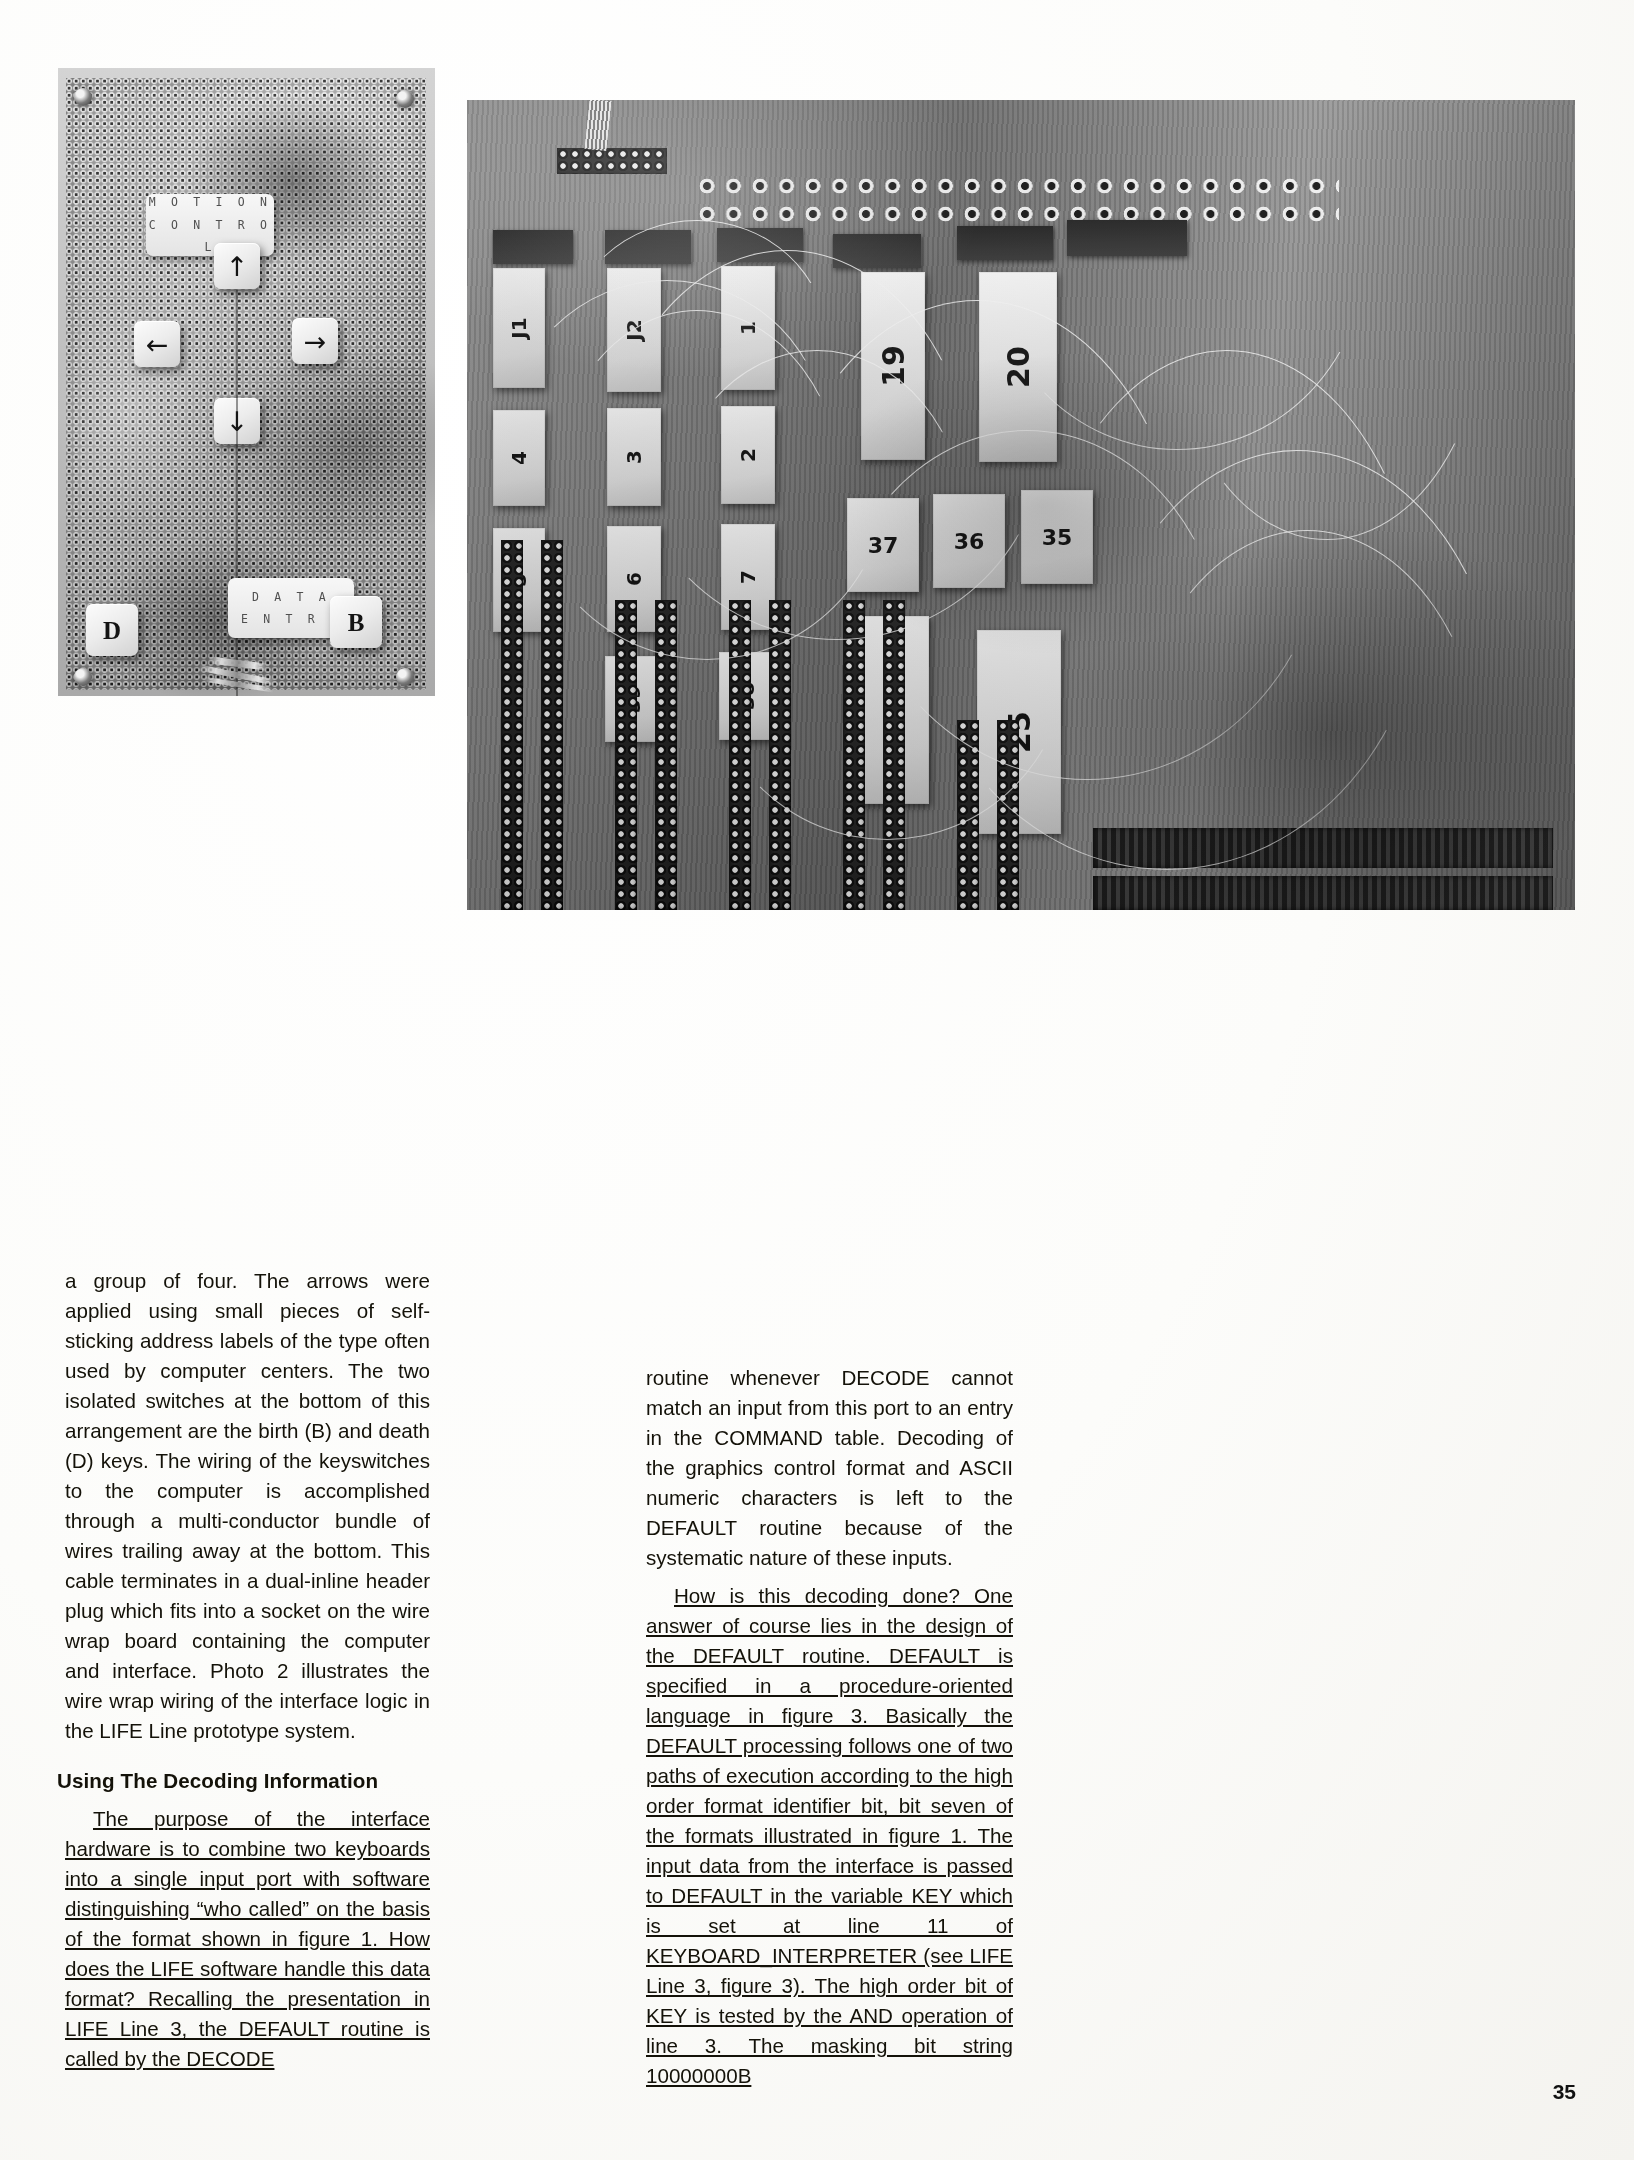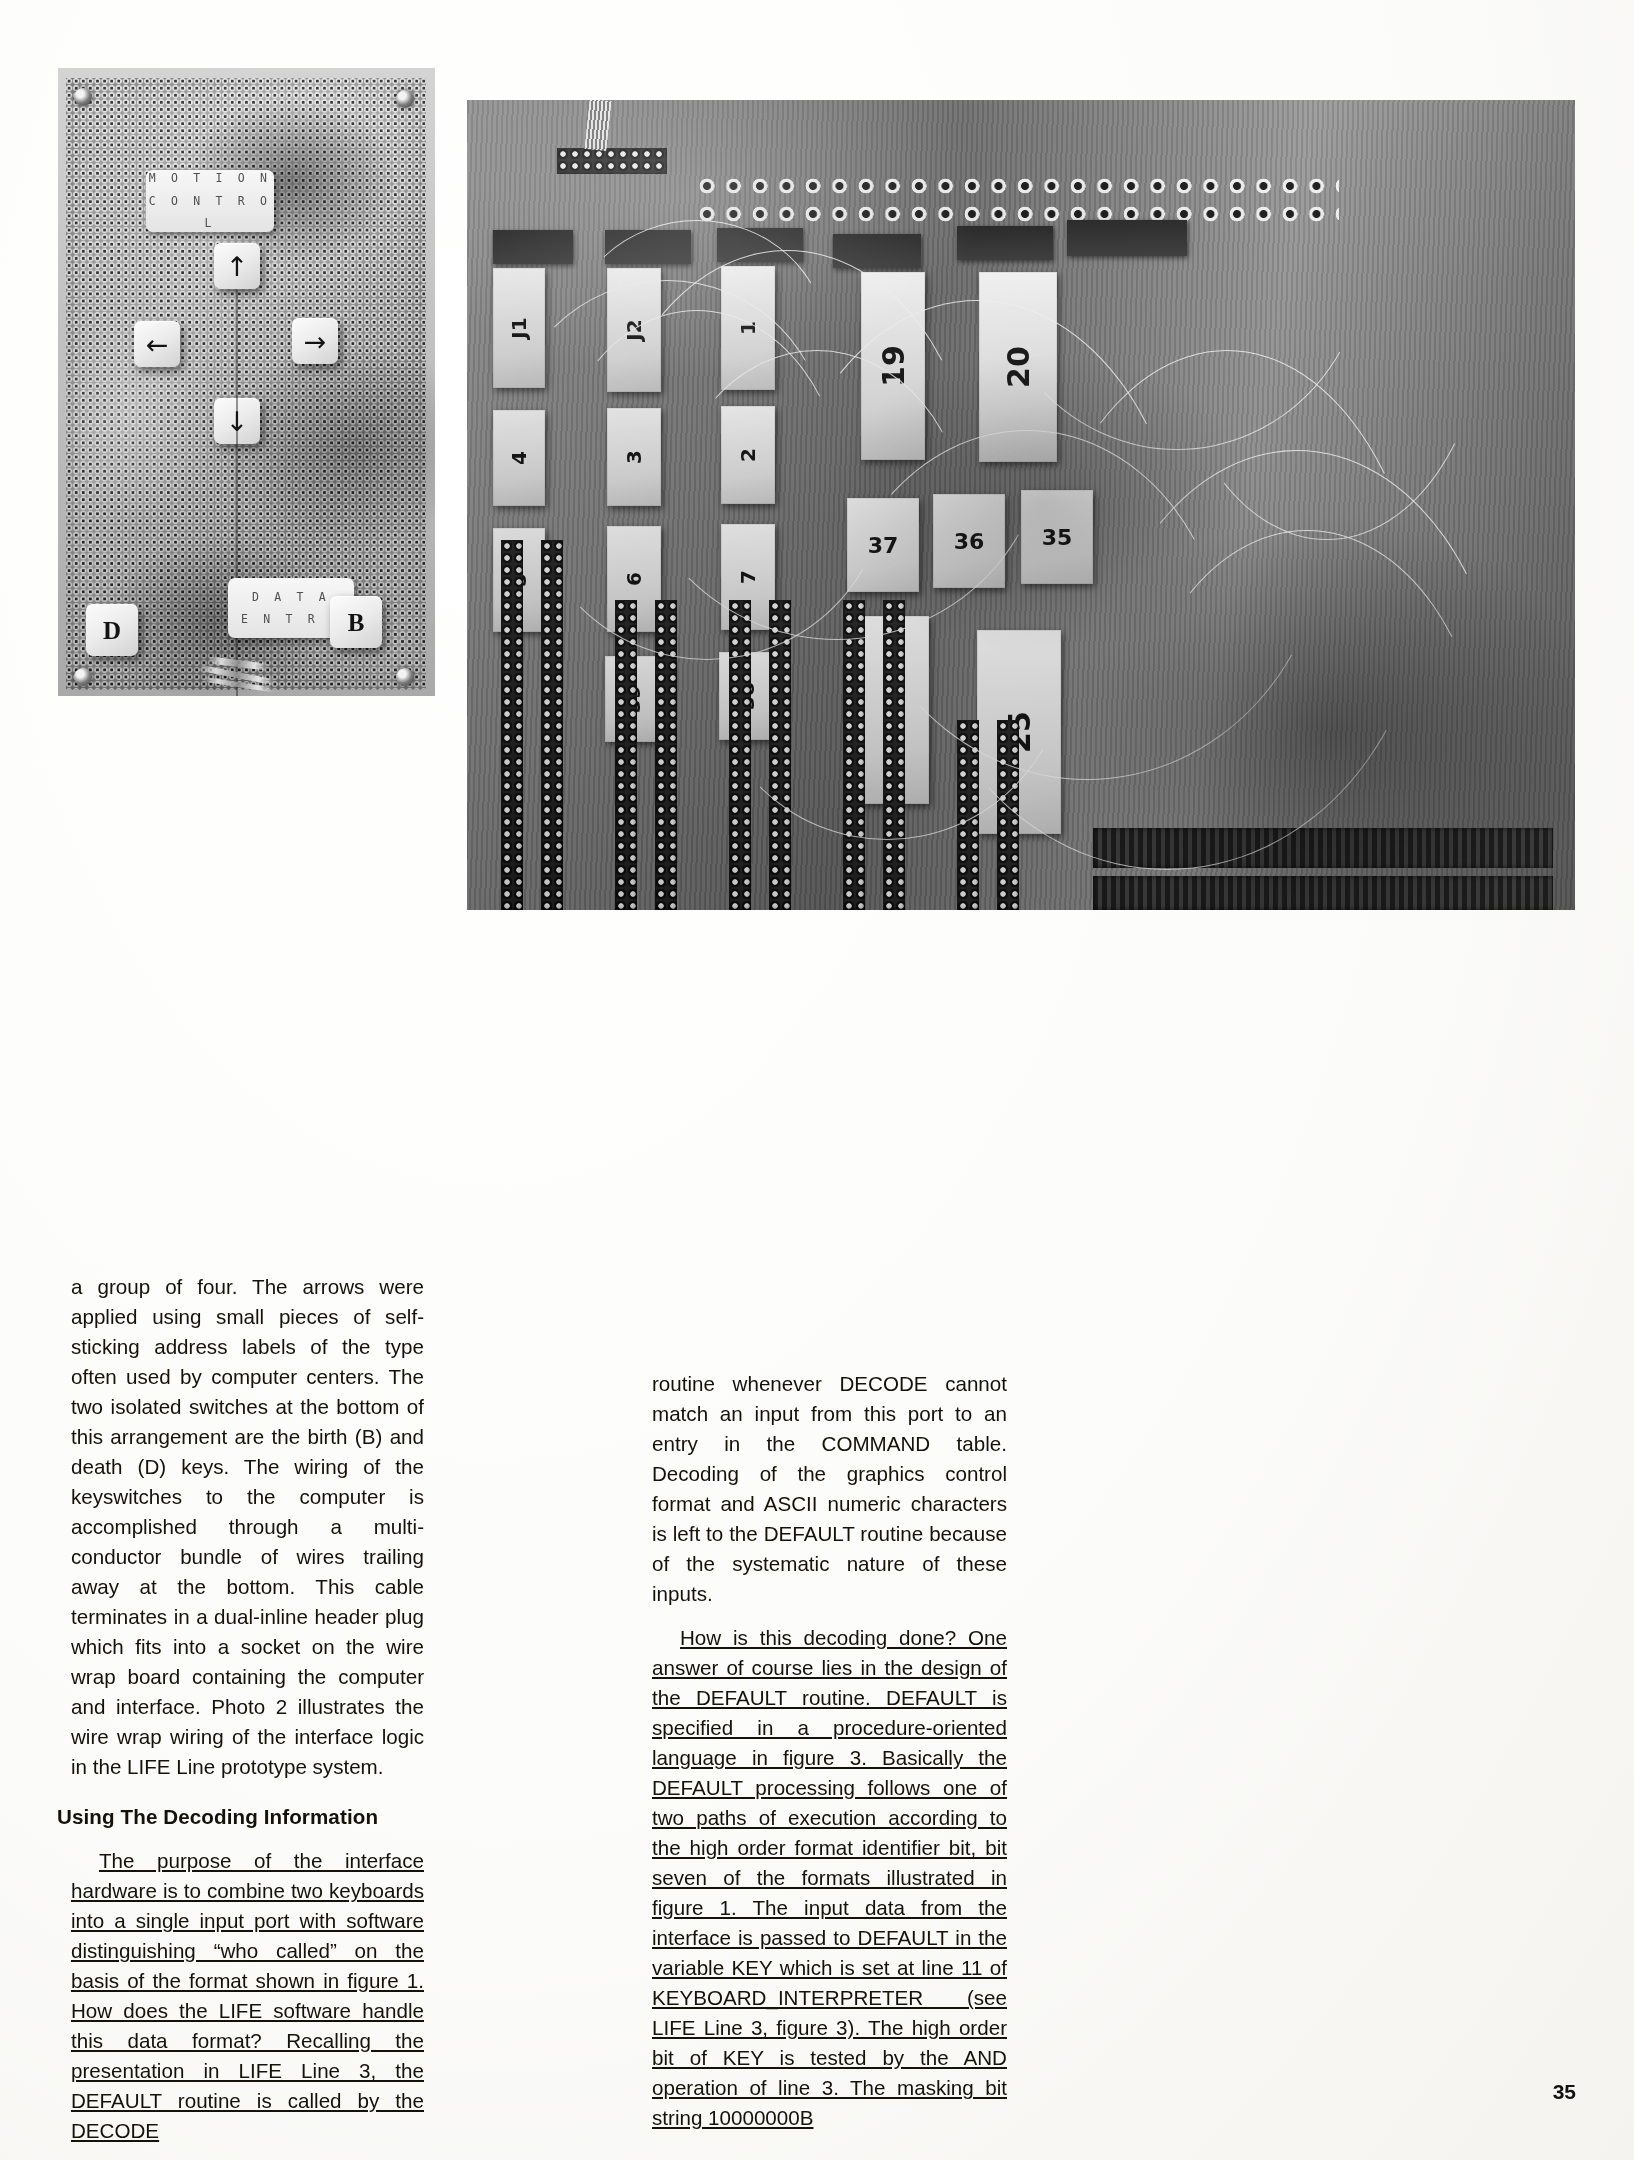--- a/index.html
+++ b/index.html
@@ -202,21 +202,21 @@
     position: absolute;
     font-family: "Liberation Sans", sans-serif;
     font-size: 20.6px;
     line-height: 1.458;
     color: #141209;
     text-align: justify;
     text-justify: inter-word;
   }
   #colL { left: 57px; top: 1258px; width: 381px; }
   #colR { left: 638px; top: 1355px; width: 383px; }
-  .col p { margin: 14px; }
+  .col p { margin: 8px; }
   .col p.indent { text-indent: 28px; text-decoration: underline; }
   .subhead {
     font-weight: 700;
     font-size: 20.6px;
     margin: 20px 0 4px 0 !important;
     text-align: left;
     letter-spacing: .1px;
   }
   #pagenum {
     position:absolute;
@@ -234,21 +234,21 @@
 
   <div id="photo1">
     <div class="perf"></div>
     <div class="perf-shade"></div>
 
     <div class="mount-screw" style="left:16px; top:20px;"></div>
     <div class="mount-screw" style="left:338px; top:22px;"></div>
     <div class="mount-screw" style="left:16px; top:600px;"></div>
     <div class="mount-screw" style="left:338px; top:600px;"></div>
 
-    <div class="label-tag" style="left:88px; top:102px; width:128px; height:62px;">
+    <div class="label-tag" style="left:88px; top:126px; width:128px; height:62px;">
       <span>M O T I O N</span>
       <span>C O N T R O L</span>
     </div>
 
     <div class="keycap" style="left:156px; top:175px;">
       <span>↑</span>
     </div>
     <div class="keycap" style="left:76px;  top:253px;">
       <span>←</span>
     </div>

